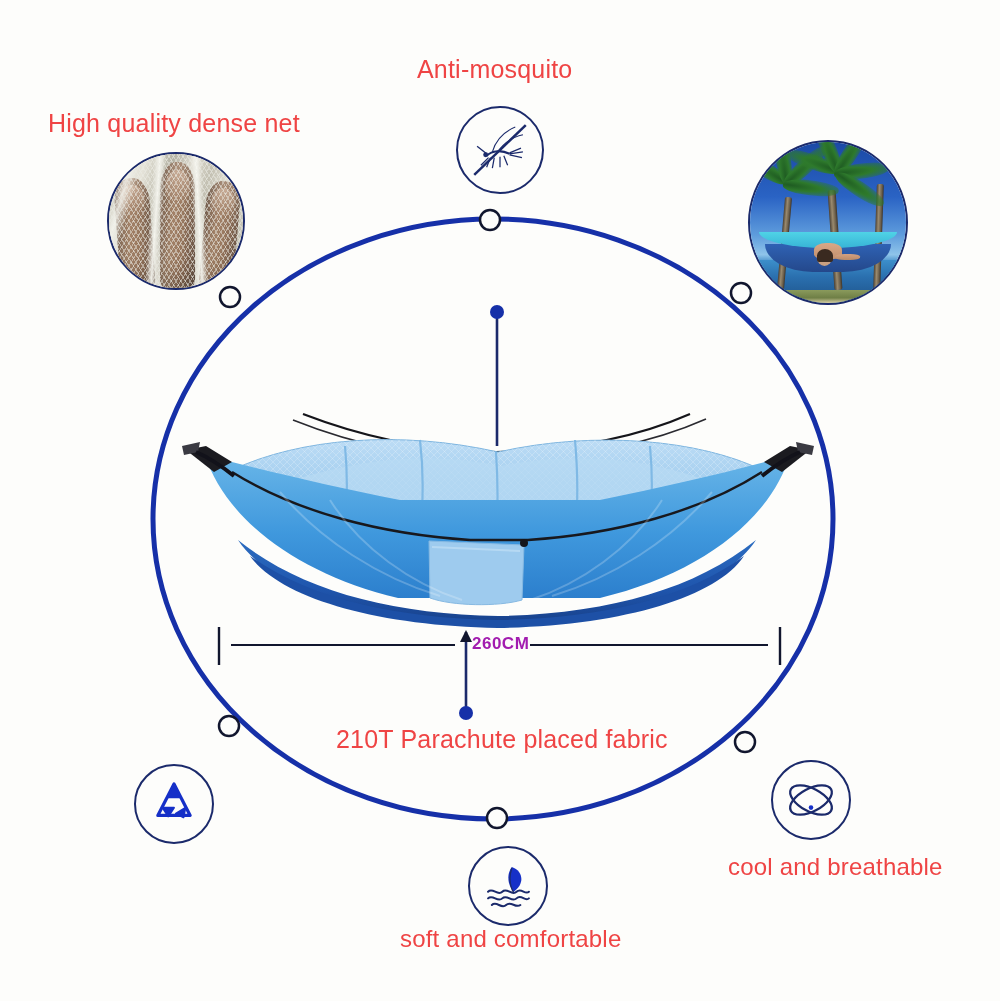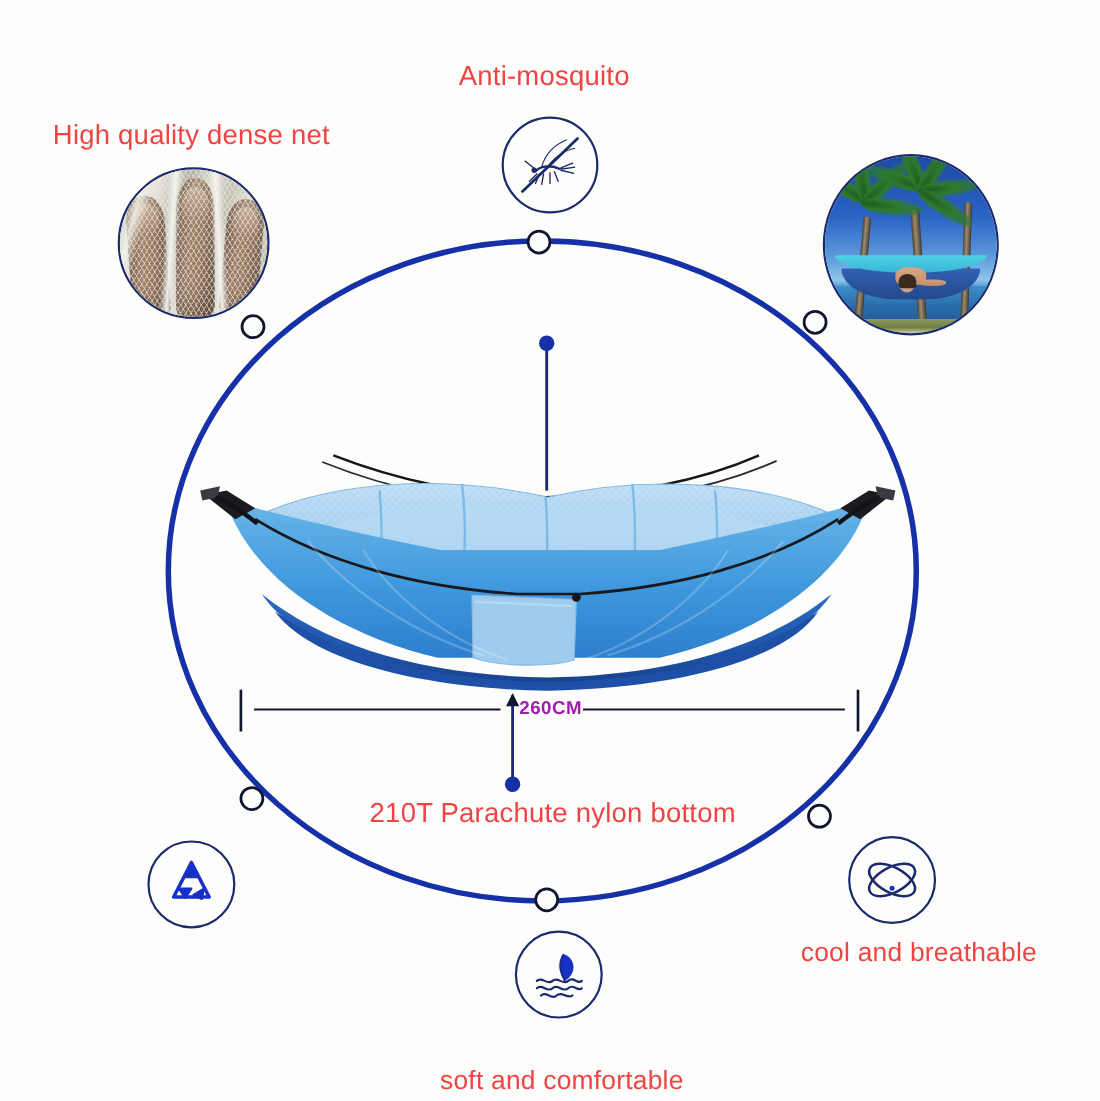--- a/index.html
+++ b/index.html
@@ -362,22 +362,22 @@
       <circle cx="40" cy="48" r="2.4" fill="#1630c8"></circle>
     </svg>
   </div>
 
   <div class="label lbl-big" style="left:48px; top:111px;text-align:right;">High quality dense net</div>
 
   <div class="label lbl-big" style="left:417px; top:57px;">Anti-mosquito</div>
 
 
 
-  <div class="label lbl-big" style="left:336px; top:727px;">210T Parachute nylon bottom</div>
-
-
-  <div class="label lbl-mid" style="left:400px; top:927px;margin-top:44px;">soft and comfortable</div>
+  <div class="label lbl-big" style="left:336px; top:727px;">210T Parachute placed fabric</div>
+
+
+  <div class="label lbl-mid" style="left:400px; top:927px;">soft and comfortable</div>
 
   <div class="label lbl-mid" style="left:692px; top:855px;margin-left:36px;">cool and breathable</div>
 
   <div class="dim-text" style="left:472px; top:634px;">260CM</div>
 
 </div>
 
 </body></html>

